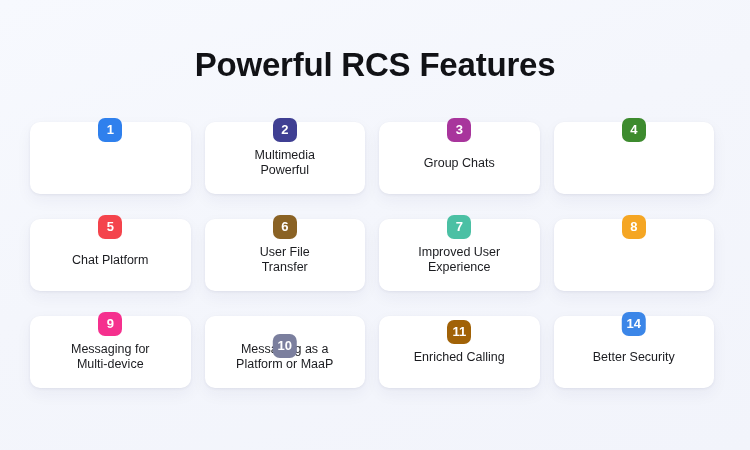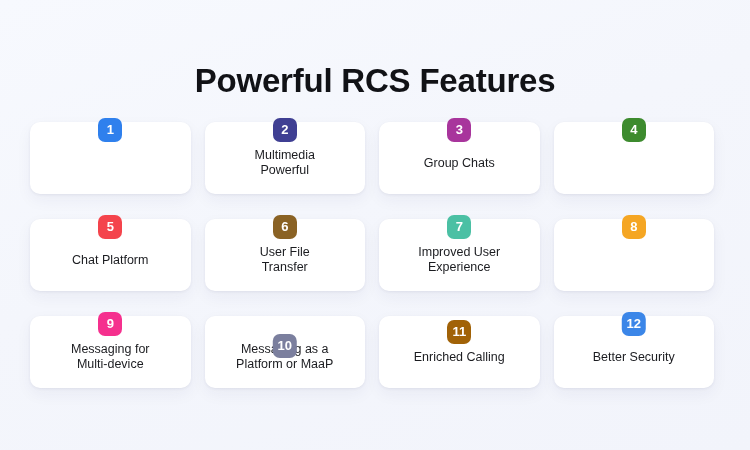--- a/index.html
+++ b/index.html
@@ -14,21 +14,21 @@
     background: linear-gradient(160deg, #f7f9fe 0%, #f4f6fc 45%, #f2f4fb 100%);
   }
   .page {
     position: relative;
     width: 750px;
     height: 450px;
     box-sizing: border-box;
   }
   .title {
     position: absolute;
-    top: 40px;
+    top: 24px;
     left: 0;
     width: 750px;
     text-align: center;
     font-size: 33px;
     font-weight: bold;
     letter-spacing: -0.2px;
     color: #111216;
   }
   .grid {
     position: absolute;
@@ -126,18 +126,18 @@
       <div class="card">
         <span class="badge" style="background: rgb(123, 127, 158); margin-top: 22px;">10</span>
         <span class="card-label">Messaging as a
 Platform or MaaP</span>
       </div>
       <div class="card">
         <span class="badge" style="background: #a16207; margin-top: 8px;">11</span>
         <span class="card-label">Enriched Calling</span>
       </div>
       <div class="card">
-        <span class="badge" style="background: rgb(59, 134, 232);">12</span>
+        <span class="badge" style="background: rgb(59, 134, 232);">14</span>
         <span class="card-label">Better Security</span>
       </div>
     </div>
 
 </div>
 
 </body></html>

